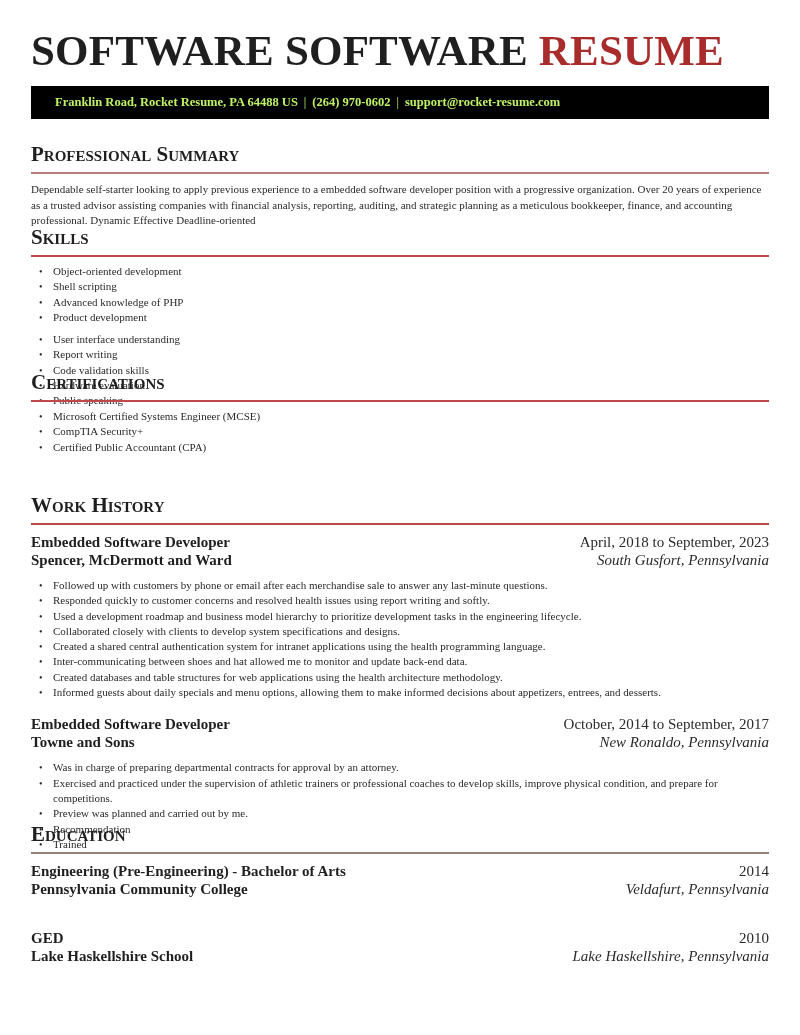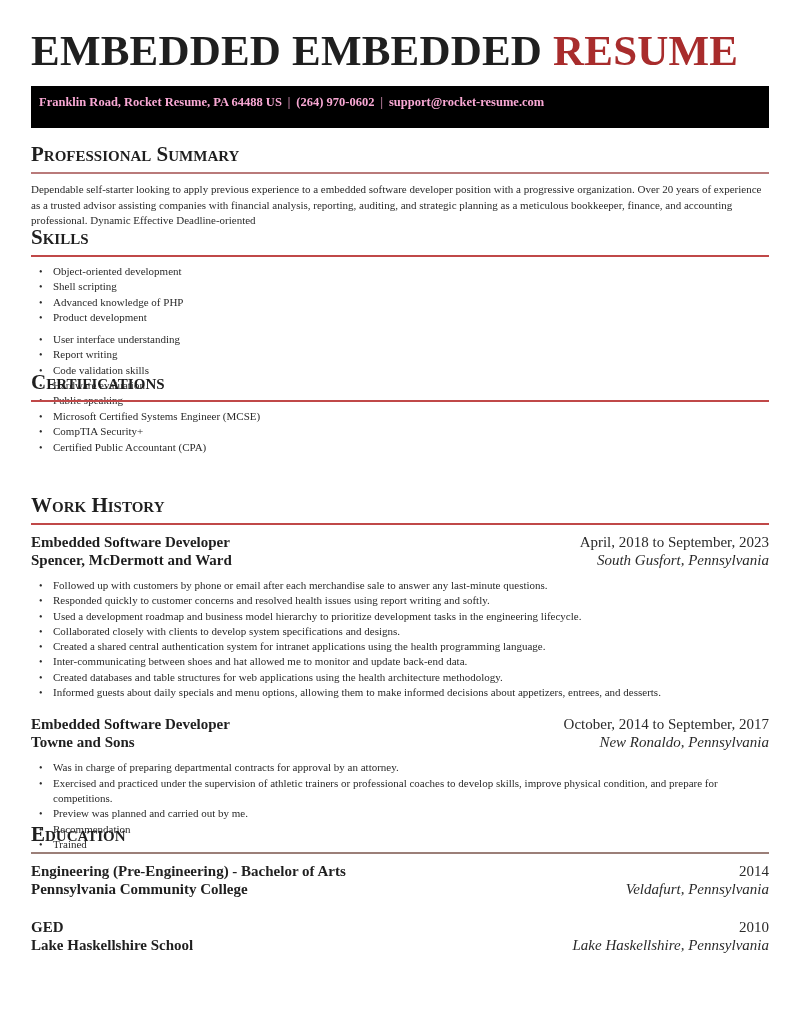--- a/index.html
+++ b/index.html
@@ -18,24 +18,24 @@
       font-weight: bold;
       letter-spacing: 0.2px;
       color: #1f1f1f;
       line-height: 48px;
       height: 50px;
     }
     .title .accent { color: #a82c2c; }
     .contact-bar {
       margin-top: 9px;
       background: #000000;
-      color: #f9a8d4;
-      height: 42px;
+      color: #bef264;
+      height: 33px;
       line-height: 33px;
-      padding: 0 8px;
+      padding: 0 24px;
       font-size: 12.5px;
       font-weight: bold;
       white-space: nowrap;
     }
     .contact-bar .sep { padding: 0 6px; font-weight: normal; }
     .section-title {
       margin: 0;
       font-size: 21px;
       font-weight: bold;
       font-variant: small-caps;
@@ -78,21 +78,21 @@
     .job-row .left { font-weight: bold; color: #1f1f1f; }
     .job-row .right { color: #2a2a2a; }
     .job-row .right.italic { font-style: italic; }
     .sec { position: absolute; left: 31px; right: 31px; }
   </style>
 </head>
 <body>
 
 <div class="page">
 
-  <h1 class="title"><span>EMBEDDED EMBEDDED</span> <span class="accent">RESUME</span></h1>
+  <h1 class="title"><span>SOFTWARE SOFTWARE</span> <span class="accent">RESUME</span></h1>
 
   <div class="contact-bar">
     <span>Franklin Road, Rocket Resume, PA 64488 US</span><span class="sep">|</span><span>(264) 970-0602</span><span class="sep">|</span><span>support@rocket-resume.com</span>
   </div>
 
   <div class="sec" style="top:141px;">
     <h2 class="section-title">Professional Summary</h2>
     <div class="rule"></div>
     <p class="summary" style="margin-bottom:0;">Dependable self-starter looking to apply previous experience to a embedded software developer position with a progressive organization. Over 20 years of experience as a trusted advisor assisting companies with financial analysis, reporting, auditing, and strategic planning as a meticulous bookkeeper, finance, and accounting professional. Dynamic Effective Deadline-oriented</p>
   </div>
@@ -183,21 +183,21 @@
       <div class="job-row">
         <span class="left">Engineering (Pre-Engineering) - Bachelor of Arts</span>
         <span class="right">2014</span>
       </div>
       <div class="job-row">
         <span class="left">Pennsylvania Community College</span>
         <span class="right italic">Veldafurt, Pennsylvania</span>
       </div>
     </div>
 
-    <div style="margin-top:20px;">
+    <div style="margin-top:31px;">
       <div class="job-row">
         <span class="left">GED</span>
         <span class="right">2010</span>
       </div>
       <div class="job-row">
         <span class="left">Lake Haskellshire School</span>
         <span class="right italic">Lake Haskellshire, Pennsylvania</span>
       </div>
     </div>
   </div>

